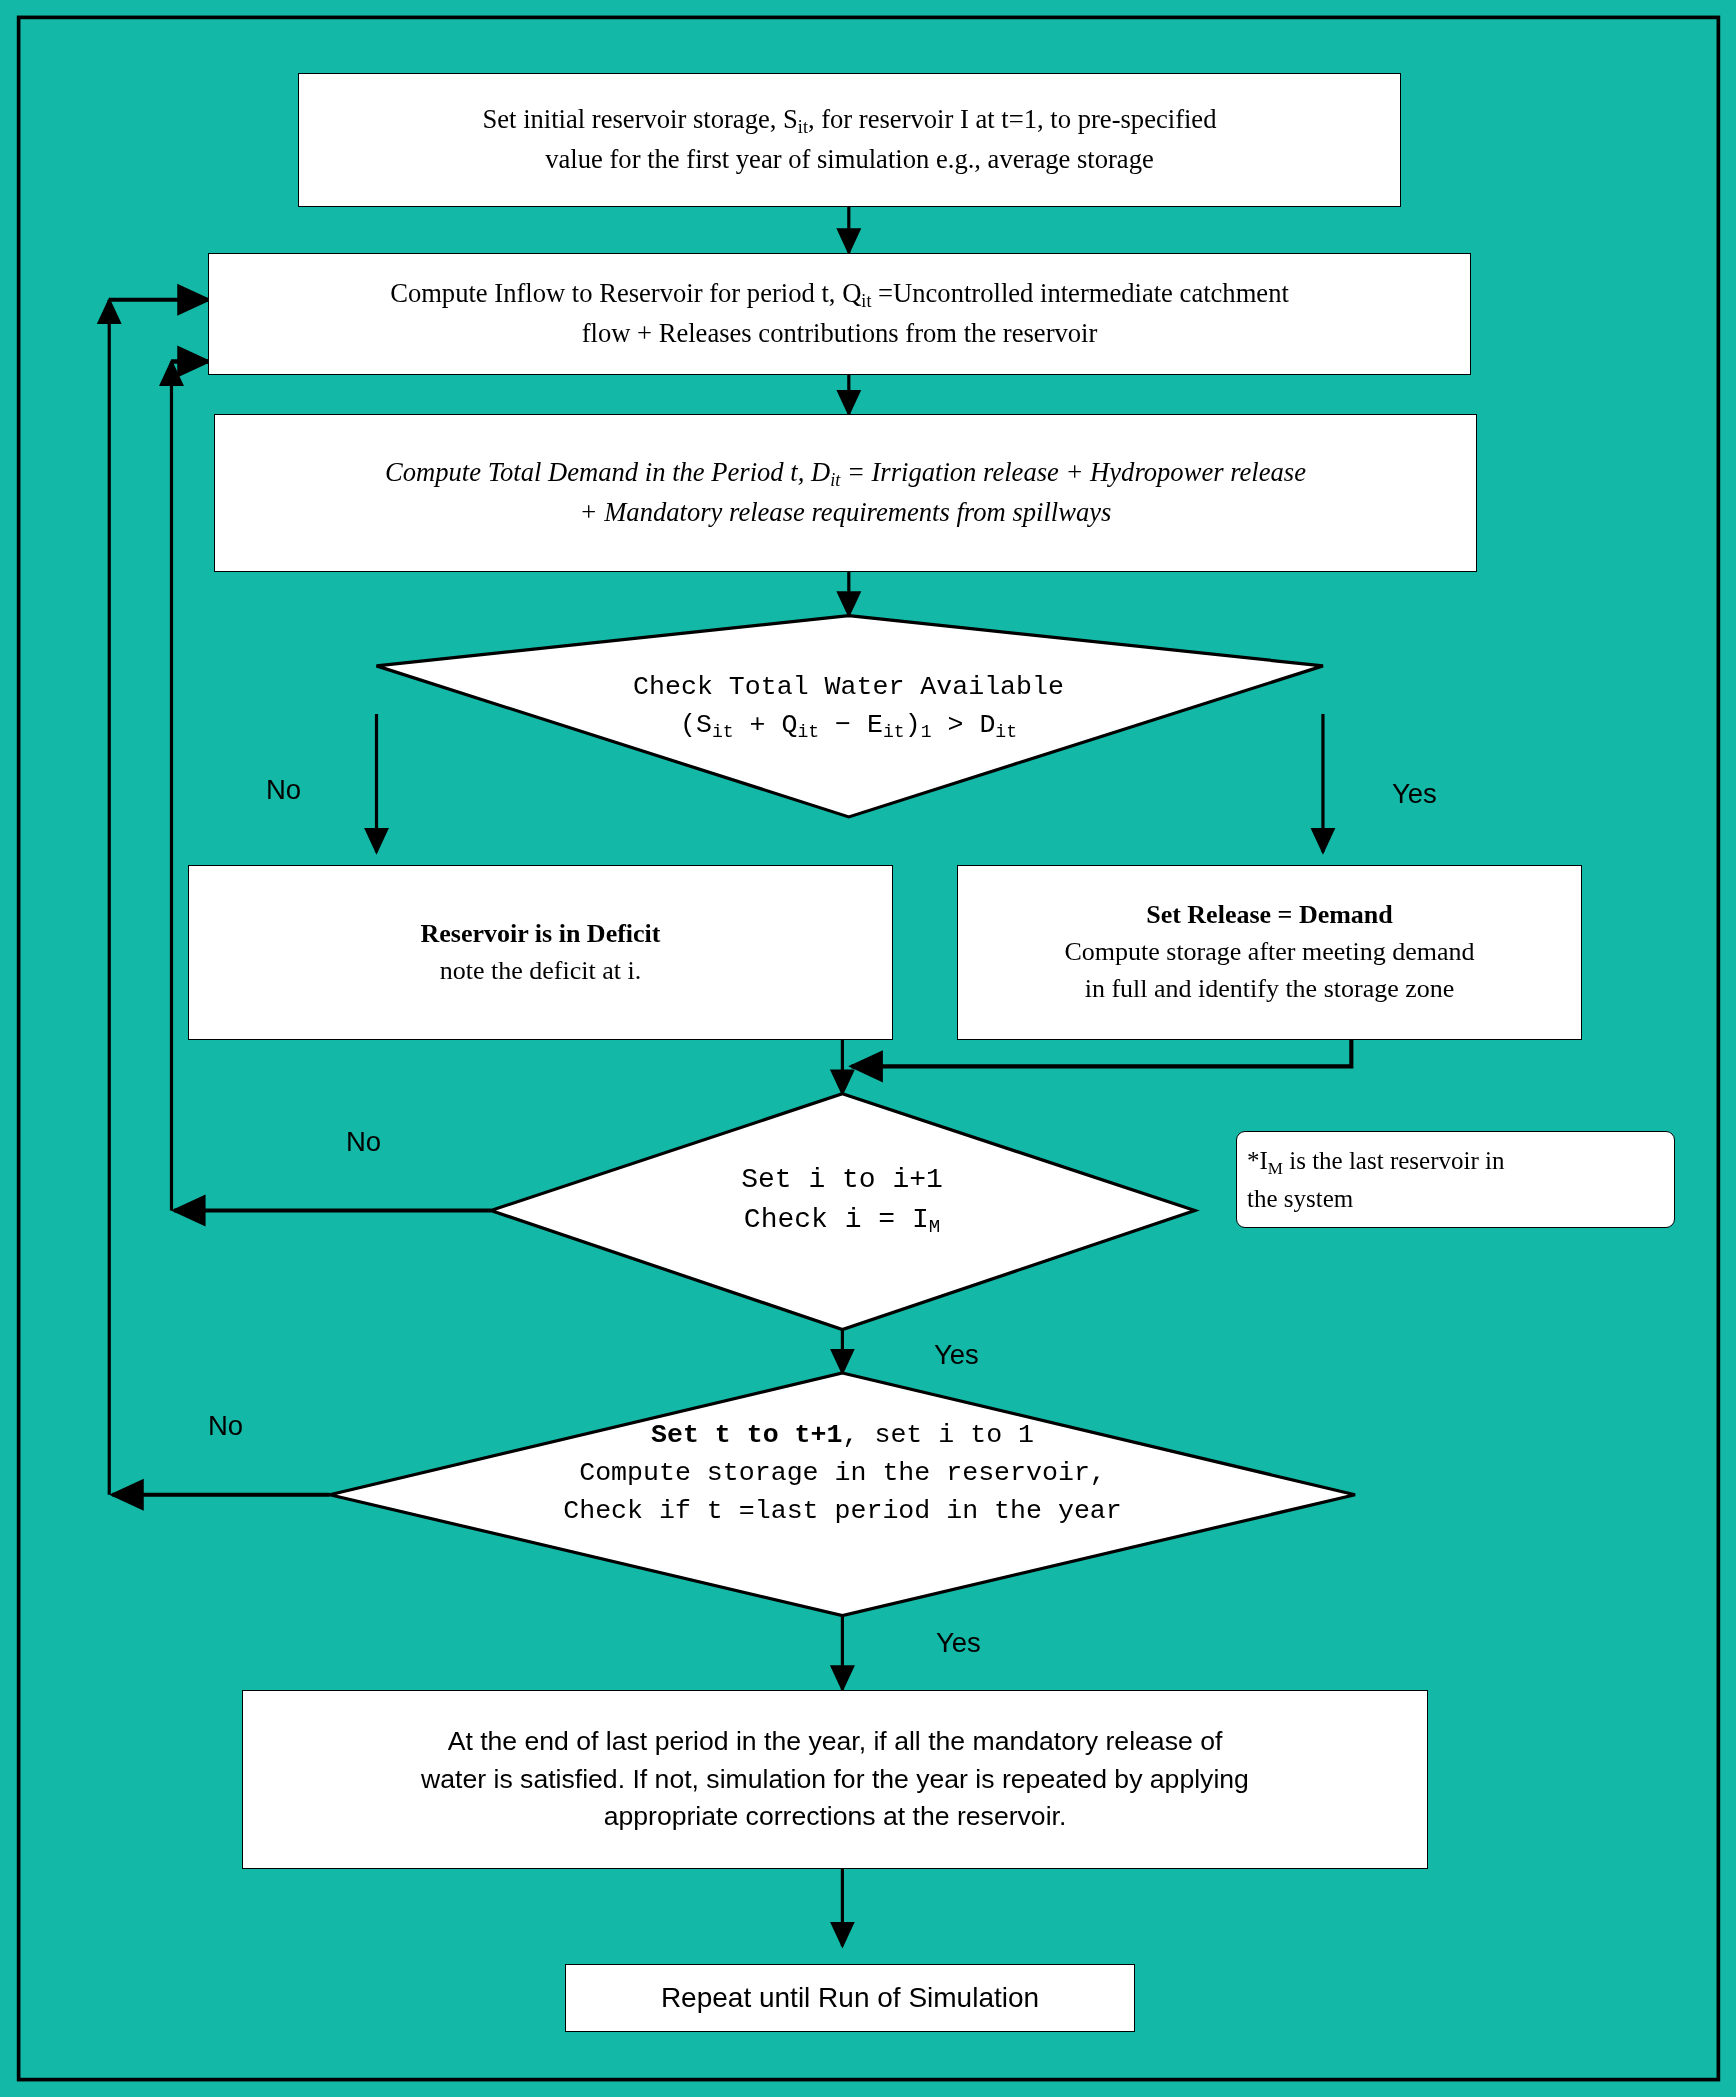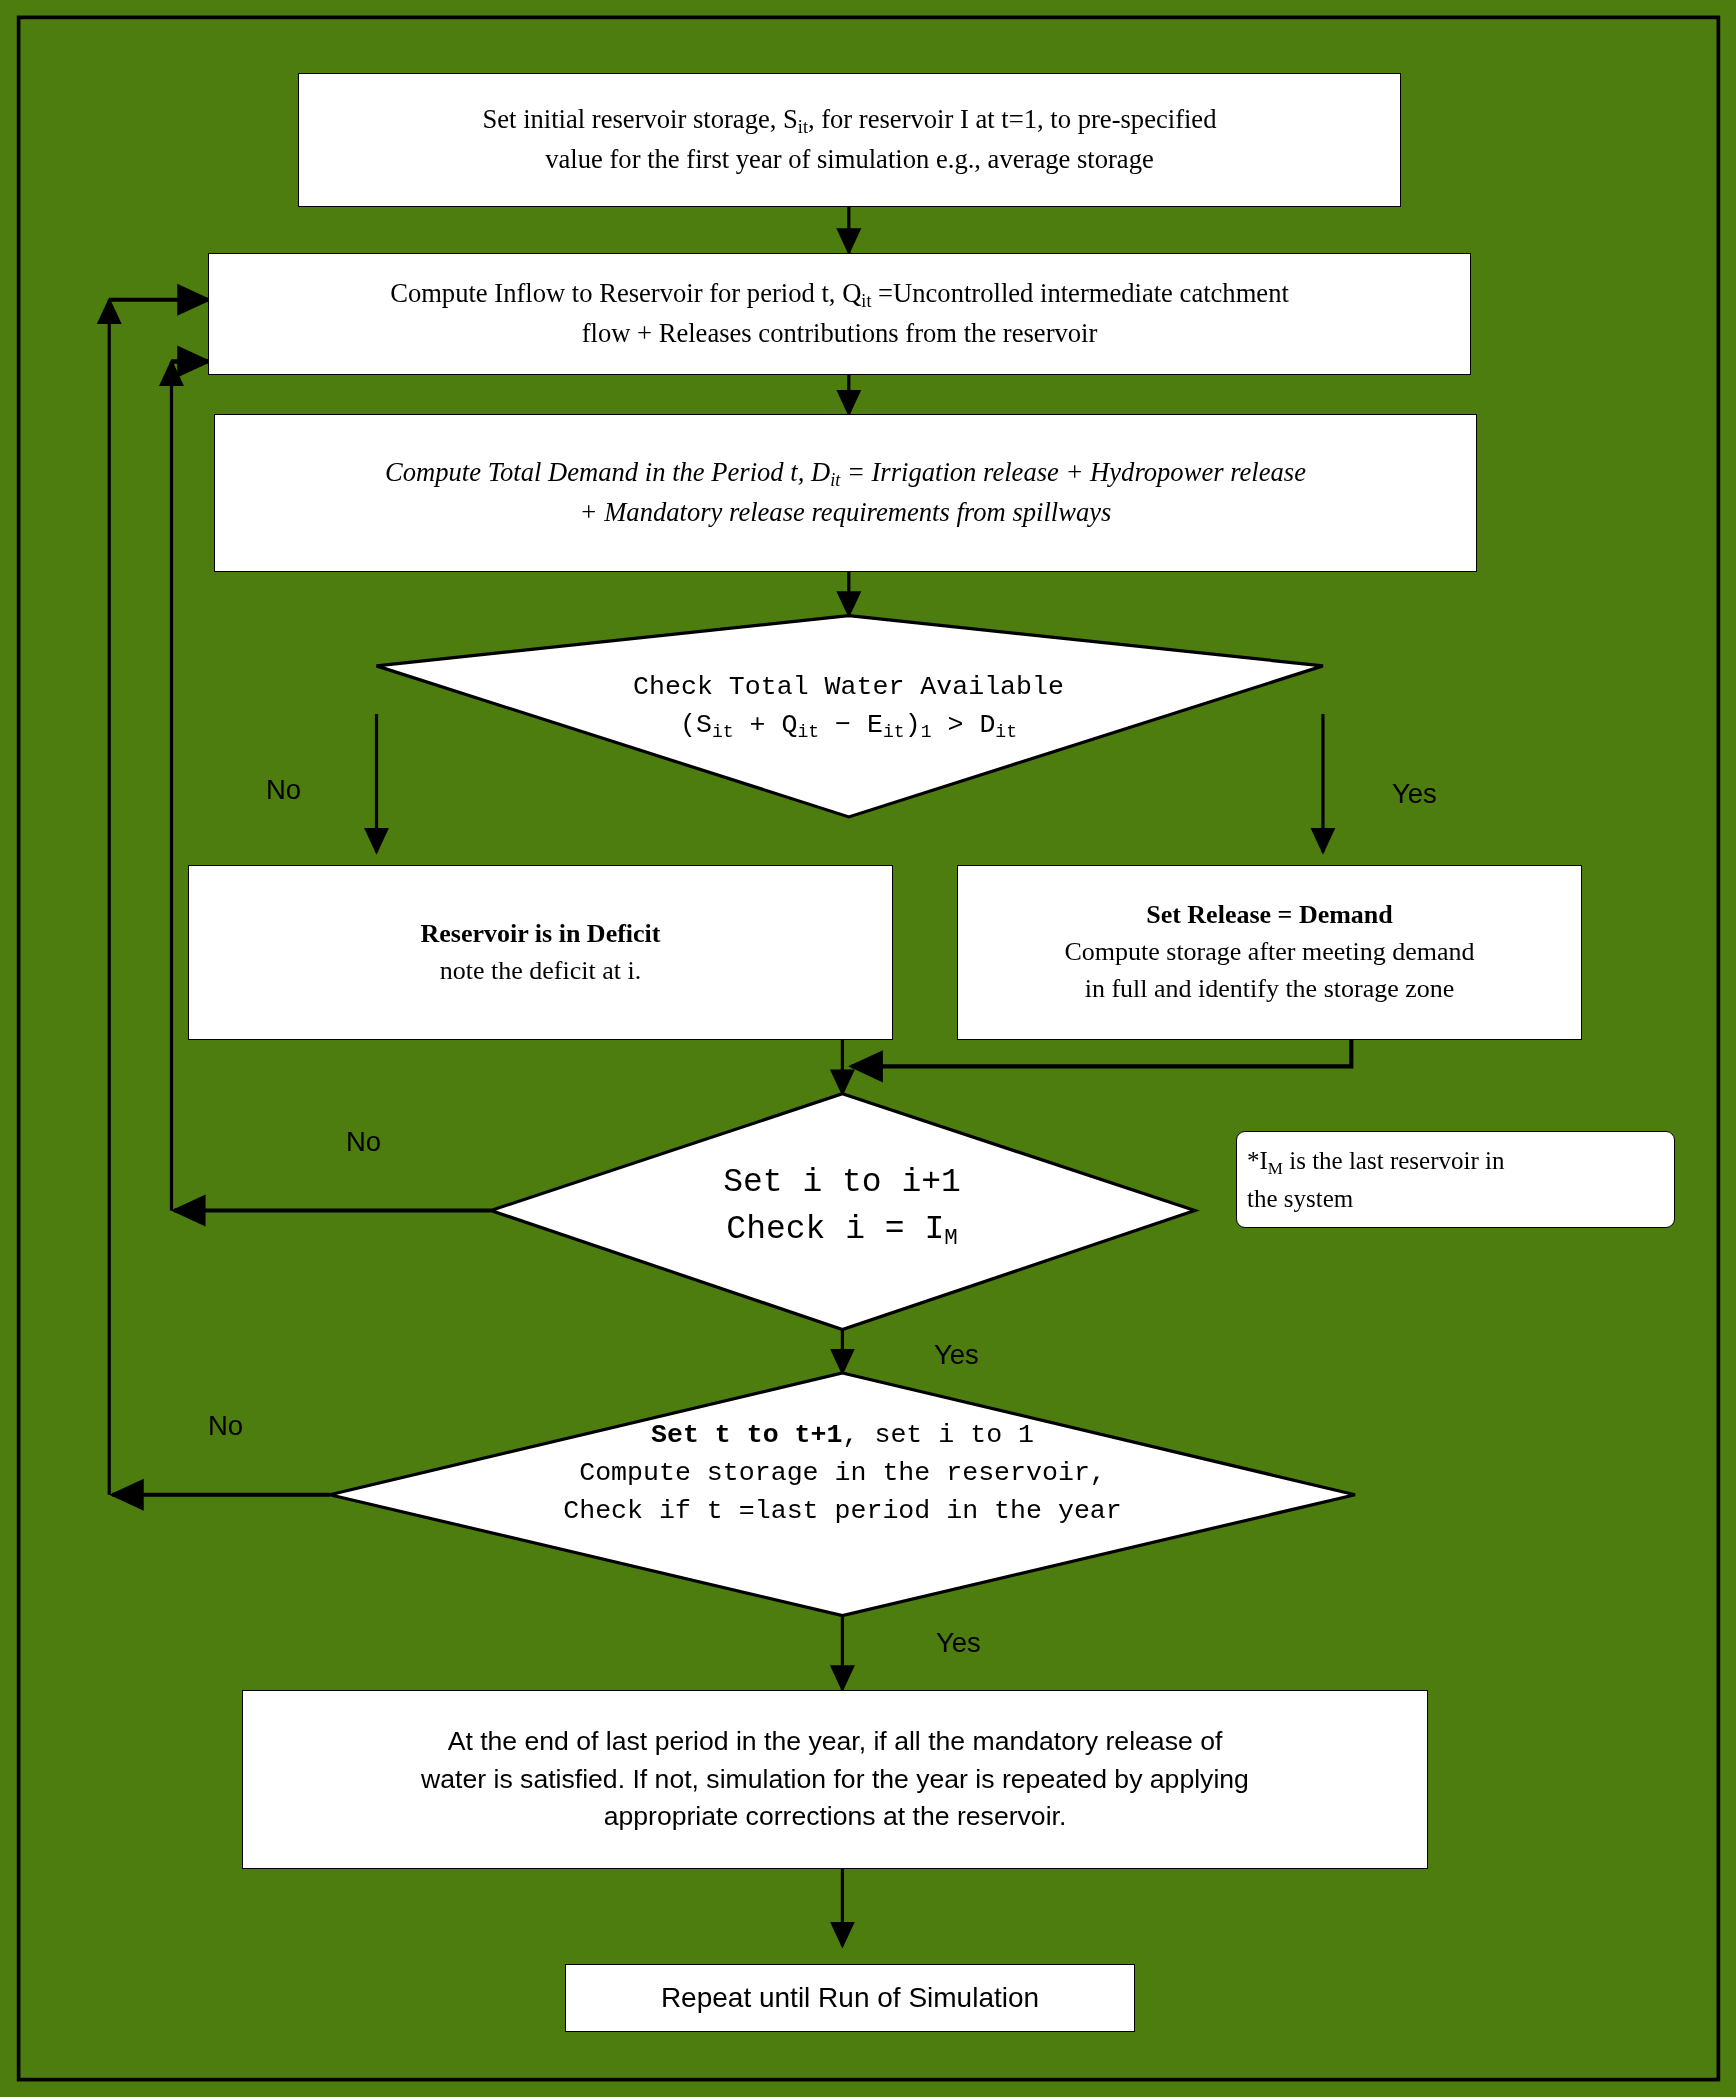--- a/index.html
+++ b/index.html
@@ -1,17 +1,17 @@
 <!DOCTYPE html>
 <html style="font-size:7.3px"><head>
 <meta charset="utf-8">
 <style>
   html,body{margin:0;padding:0;background:#ffffff;}
   body{font-family:"Liberation Serif",serif;}
-  #stage{position:relative;width:1737px;height:2097px;background:#4d7c0f;overflow:hidden;}
+  #stage{position:relative;width:1737px;height:2097px;background:#14b8a6;overflow:hidden;}
   #svgLayer{position:absolute;left:0;top:0;width:1737px;height:2097px;}
 
   .node{position:absolute;box-sizing:border-box;display:flex;align-items:center;
         justify-content:center;text-align:center;color:#000;background:#fff;}
   .rect{border:1.8px solid #000;}
   .rect .inner{padding:0 12px;width:100%;}
   .serif{font-family:"Liberation Serif",serif;}
   .sans{font-family:"Liberation Sans",sans-serif;}
   .lbl{position:absolute;color:#000;font-family:"Liberation Sans",sans-serif;
        white-space:nowrap;}
@@ -118,21 +118,21 @@
   </div>
 
   <div class="node rect serif" style="left:957px;top:865px;width:625px;height:175px;font-size:26px;">
     <div class="inner">
       <div class="ln b">Set Release = Demand</div>
       <div class="ln">Compute storage after meeting demand</div>
       <div class="ln">in full and identify the storage zone</div>
     </div>
   </div>
 
-  <div class="dia-text" style="left:659px;top:1160px;width:366px;font-size:33px;">
+  <div class="dia-text" style="left:659px;top:1160px;width:366px;font-size:28px;">
     <div>Set i to i+1</div>
     <div>
       <span>Check i = I</span><sub>M</sub>
     </div>
   </div>
 
   <div class="lbl" style="left:346px;top:1126px;font-size:27.5px;">No</div>
   <div class="lbl" style="left:934px;top:1339px;font-size:27.5px;">Yes</div>
 
   <div class="node rect serif" style="left:1236px;top:1131px;width:439px;height:97px;font-size:25px;border-radius:9px;">

